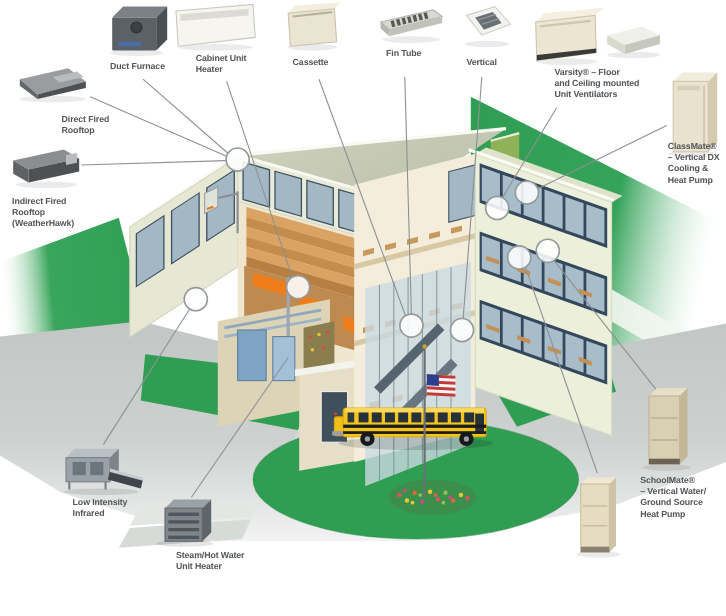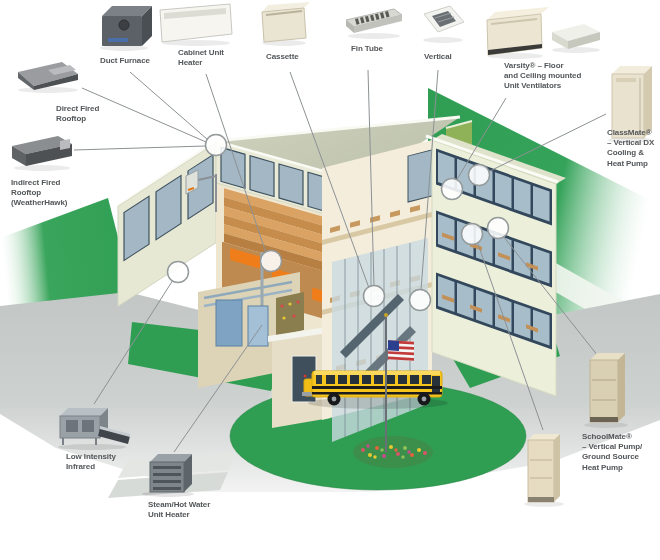--- a/index.html
+++ b/index.html
@@ -424,20 +424,20 @@
 Unit Ventilators</div>
 <div class="plabel" style="left:607px;top:128px;width:52px;">ClassMate®
 – Vertical DX
 Cooling &amp;
 Heat Pump</div>
 <div class="plabel" style="left:11px;top:178px;width:72px;">Indirect Fired
 Rooftop
 (WeatherHawk)</div>
 <div class="plabel" style="left:66px;top:452px;width:70px;">Low Intensity
 Infrared</div>
-<div class="plabel" style="left:148px;top:500px;width:80px;">Steam/Hot Water
+<div class="plabel" style="left:160px;top:500px;width:80px;">Steam/Hot Water
 Unit Heater</div>
 <div class="plabel" style="left:582px;top:432px;width:76px;">SchoolMate®
-– Vertical Pump/
+– Vertical Water/
 Ground Source
 Heat Pump</div>
 
 </div>
 
 </body></html>

